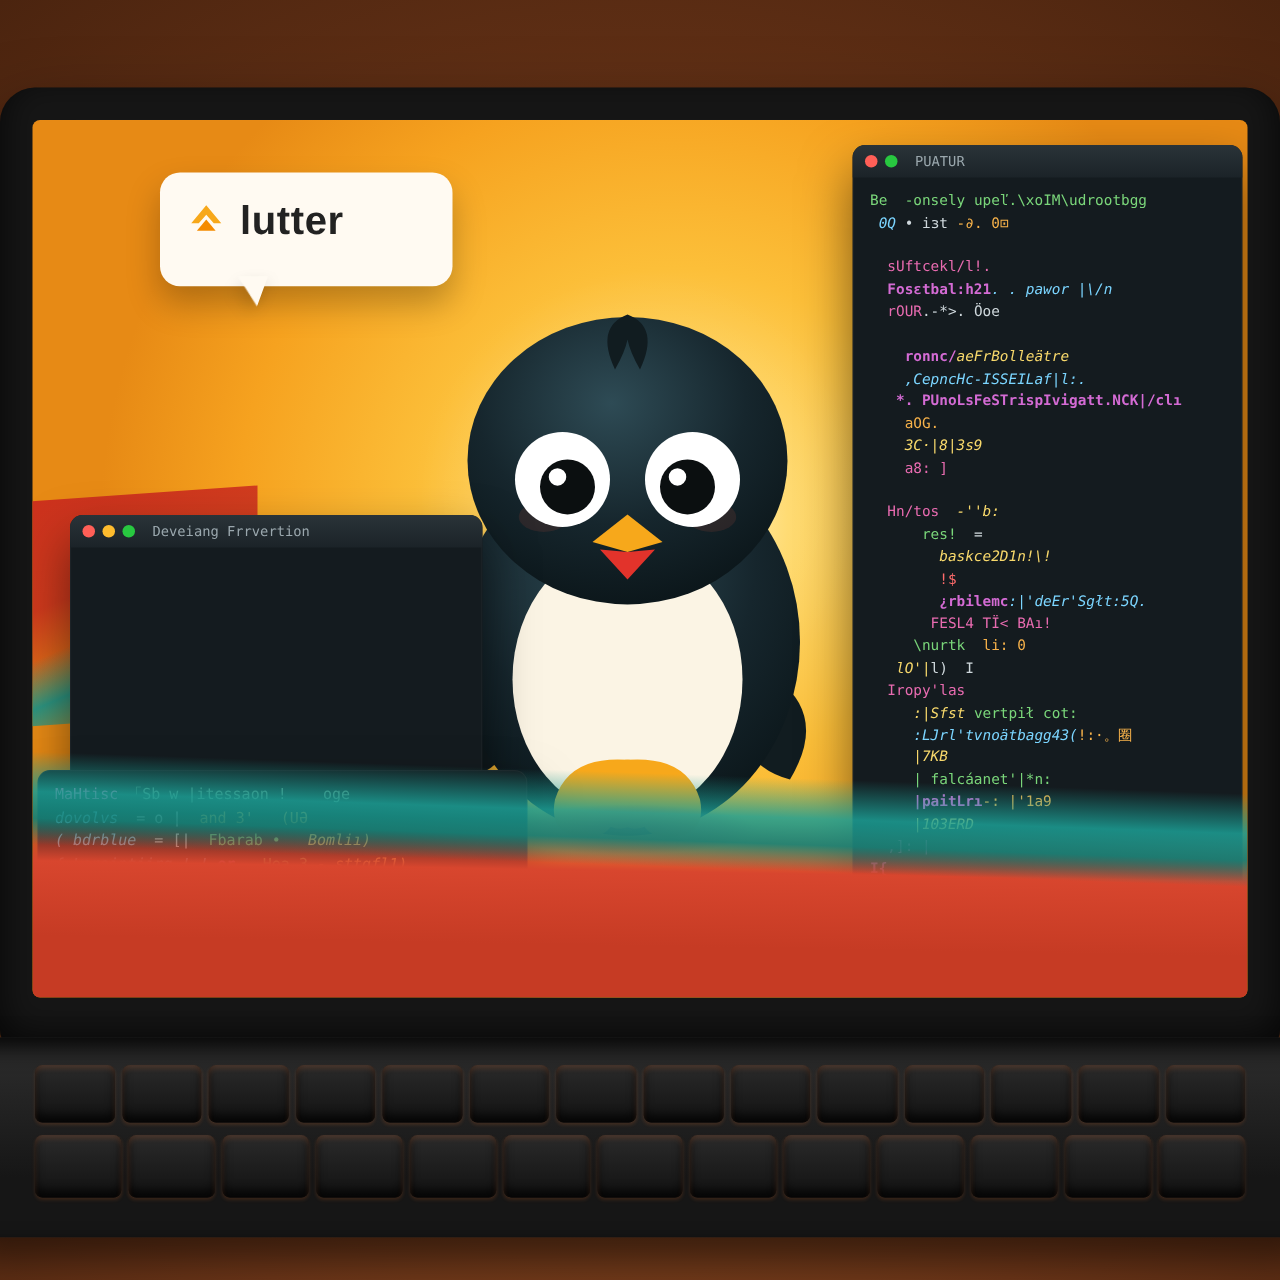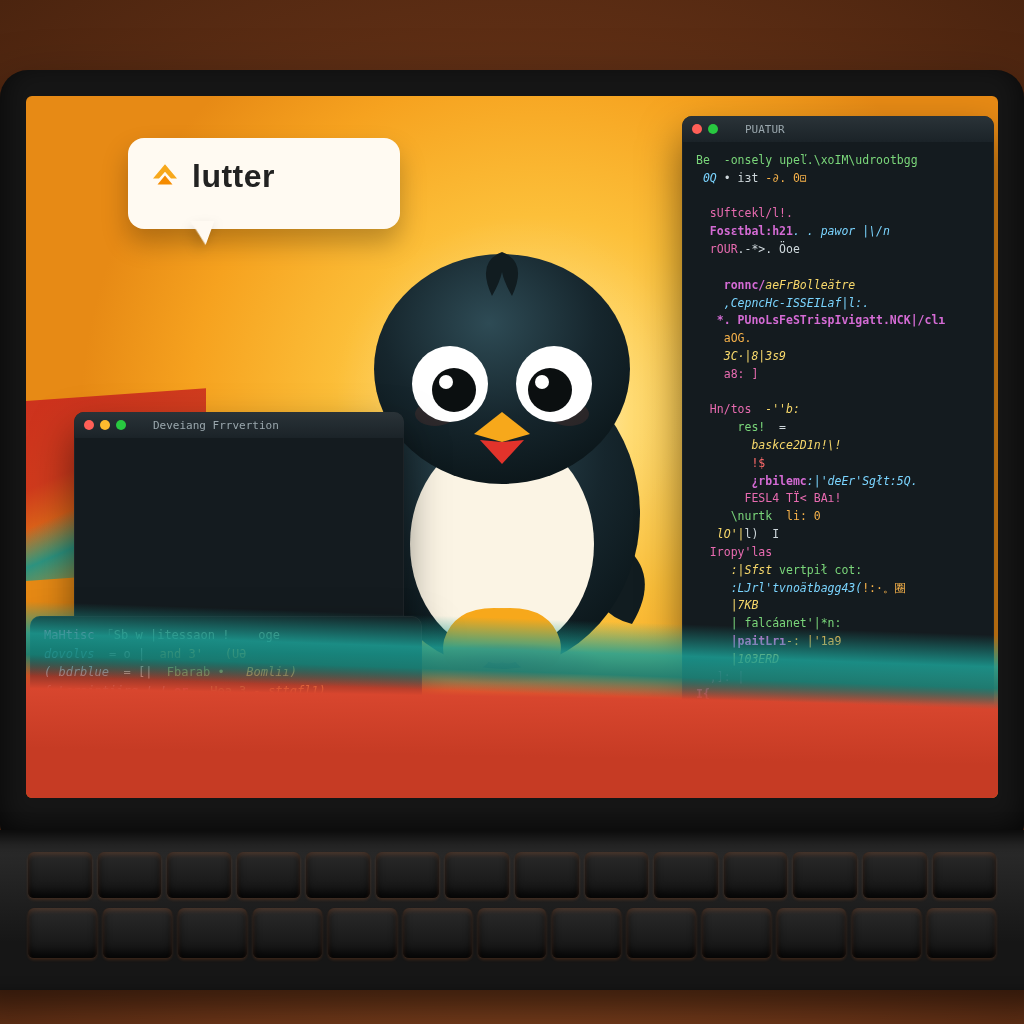--- a/index.html
+++ b/index.html
@@ -88,21 +88,21 @@
     border-radius: 6px;
     box-shadow: inset 0 3px 4px rgba(255,130,60,.15), inset 0 -6px 8px rgba(0,0,0,.7), 0 2px 3px rgba(255,120,40,.15);
   }
   .key-row2 .key { height: 50px; }
 
   
   .card {
     position: absolute;
     left: 102px;
     top: 42px;
-    width: 272px;
+    width: 234px;
     background: #fffaf2;
     border-radius: 16px;
     padding: 20px 22px 22px 22px;
     color: #2b2b2b;
     box-shadow: 0 14px 26px rgba(0,0,0,.25);
   }
   .card::after{ 
     content:""; position:absolute; bottom:-16px; left:58px;
     border: 12px solid transparent; border-top-color:#fffaf2; border-right-color:#fffaf2;
     transform: skewX(-20deg);
@@ -135,31 +135,31 @@
     font-size: 12.5px;
     overflow: hidden;
   }
   .term .bar {
     height: 26px;
     background: linear-gradient(#2a3338, #1b2328);
     display:flex; align-items:center;
     padding: 0 10px;
     font-size: 11px;
     color: #9aa7ad;
-    gap: 17px;
+    gap: 4px;
   }
   .traffic { display:flex; gap:6px; margin-right:10px;}
   .traffic i { width:10px; height:10px; border-radius:50%; display:block; }
   .tr-r{background:#ff5f57;} .tr-y{background:#febc2e;} .tr-g{background:#28c840;}
   .term pre { padding: 10px 14px 14px 14px; white-space: pre; line-height: 1.55; }
   .kw{color:#e86bb0;} .fn{color:#7bd5ff;font-style:italic;} .num{color:#f7b24a;} .str{color:#f7d86b;font-style:italic;}
   .cmt{color:#6b8c7a;} .ok{color:#7ad67a;} .err{color:#ff6b6b;} .mag{color:#d46bd4;font-weight:bold;}
 
   
-  .term.left-top { left: 30px; top: 316px; width: 330px; height: 230px; margin-left: 18px; }
+  .term.left-top { left: 30px; top: 316px; width: 330px; height: 230px; }
   .term.left-top .body { padding: 14px; text-align:center; }
   .wings { width:90px; height:60px; margin: 6px auto 14px auto; }
   .subline { font-size: 11px; letter-spacing: 1px; color:#6e8086; }
 
   .term.left-bot { left: 4px; top: 520px; width: 392px; height: 178px; font-size: 12px;}
   .term.right { right: 4px; top: 20px; width: 312px; height: 650px; font-size: 11.5px;}
 </style>
 </head>
 <body>
 

